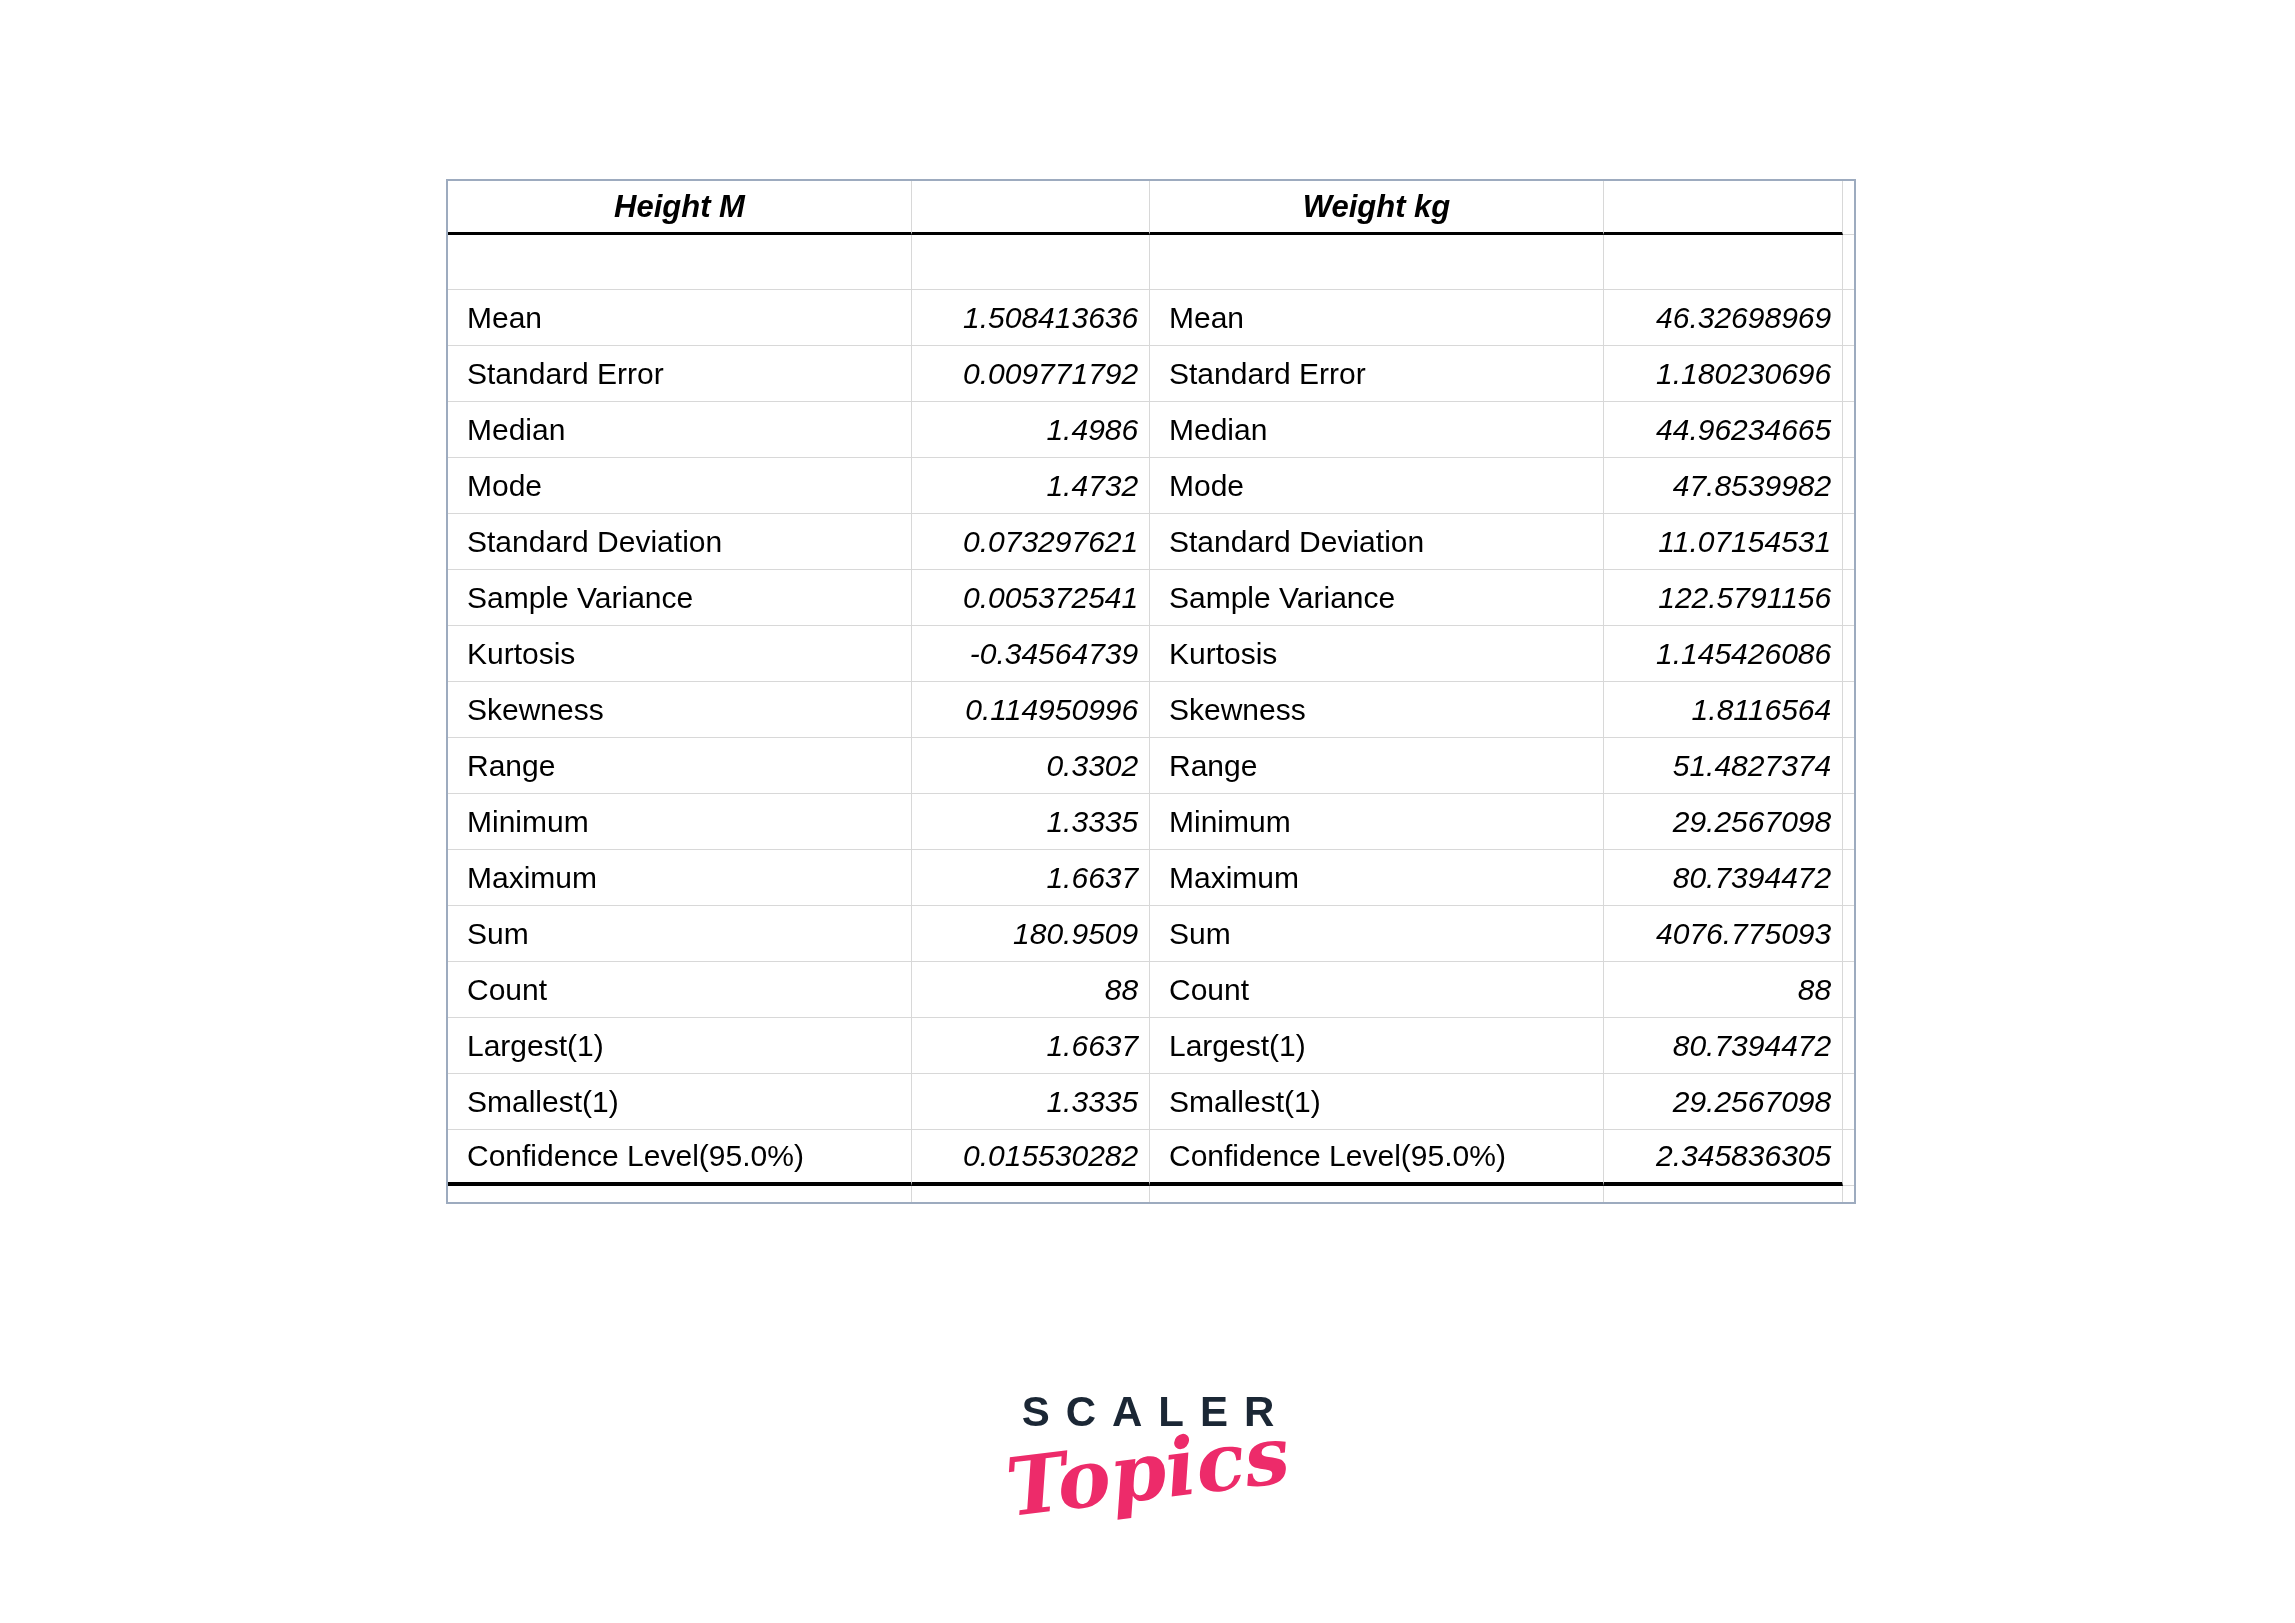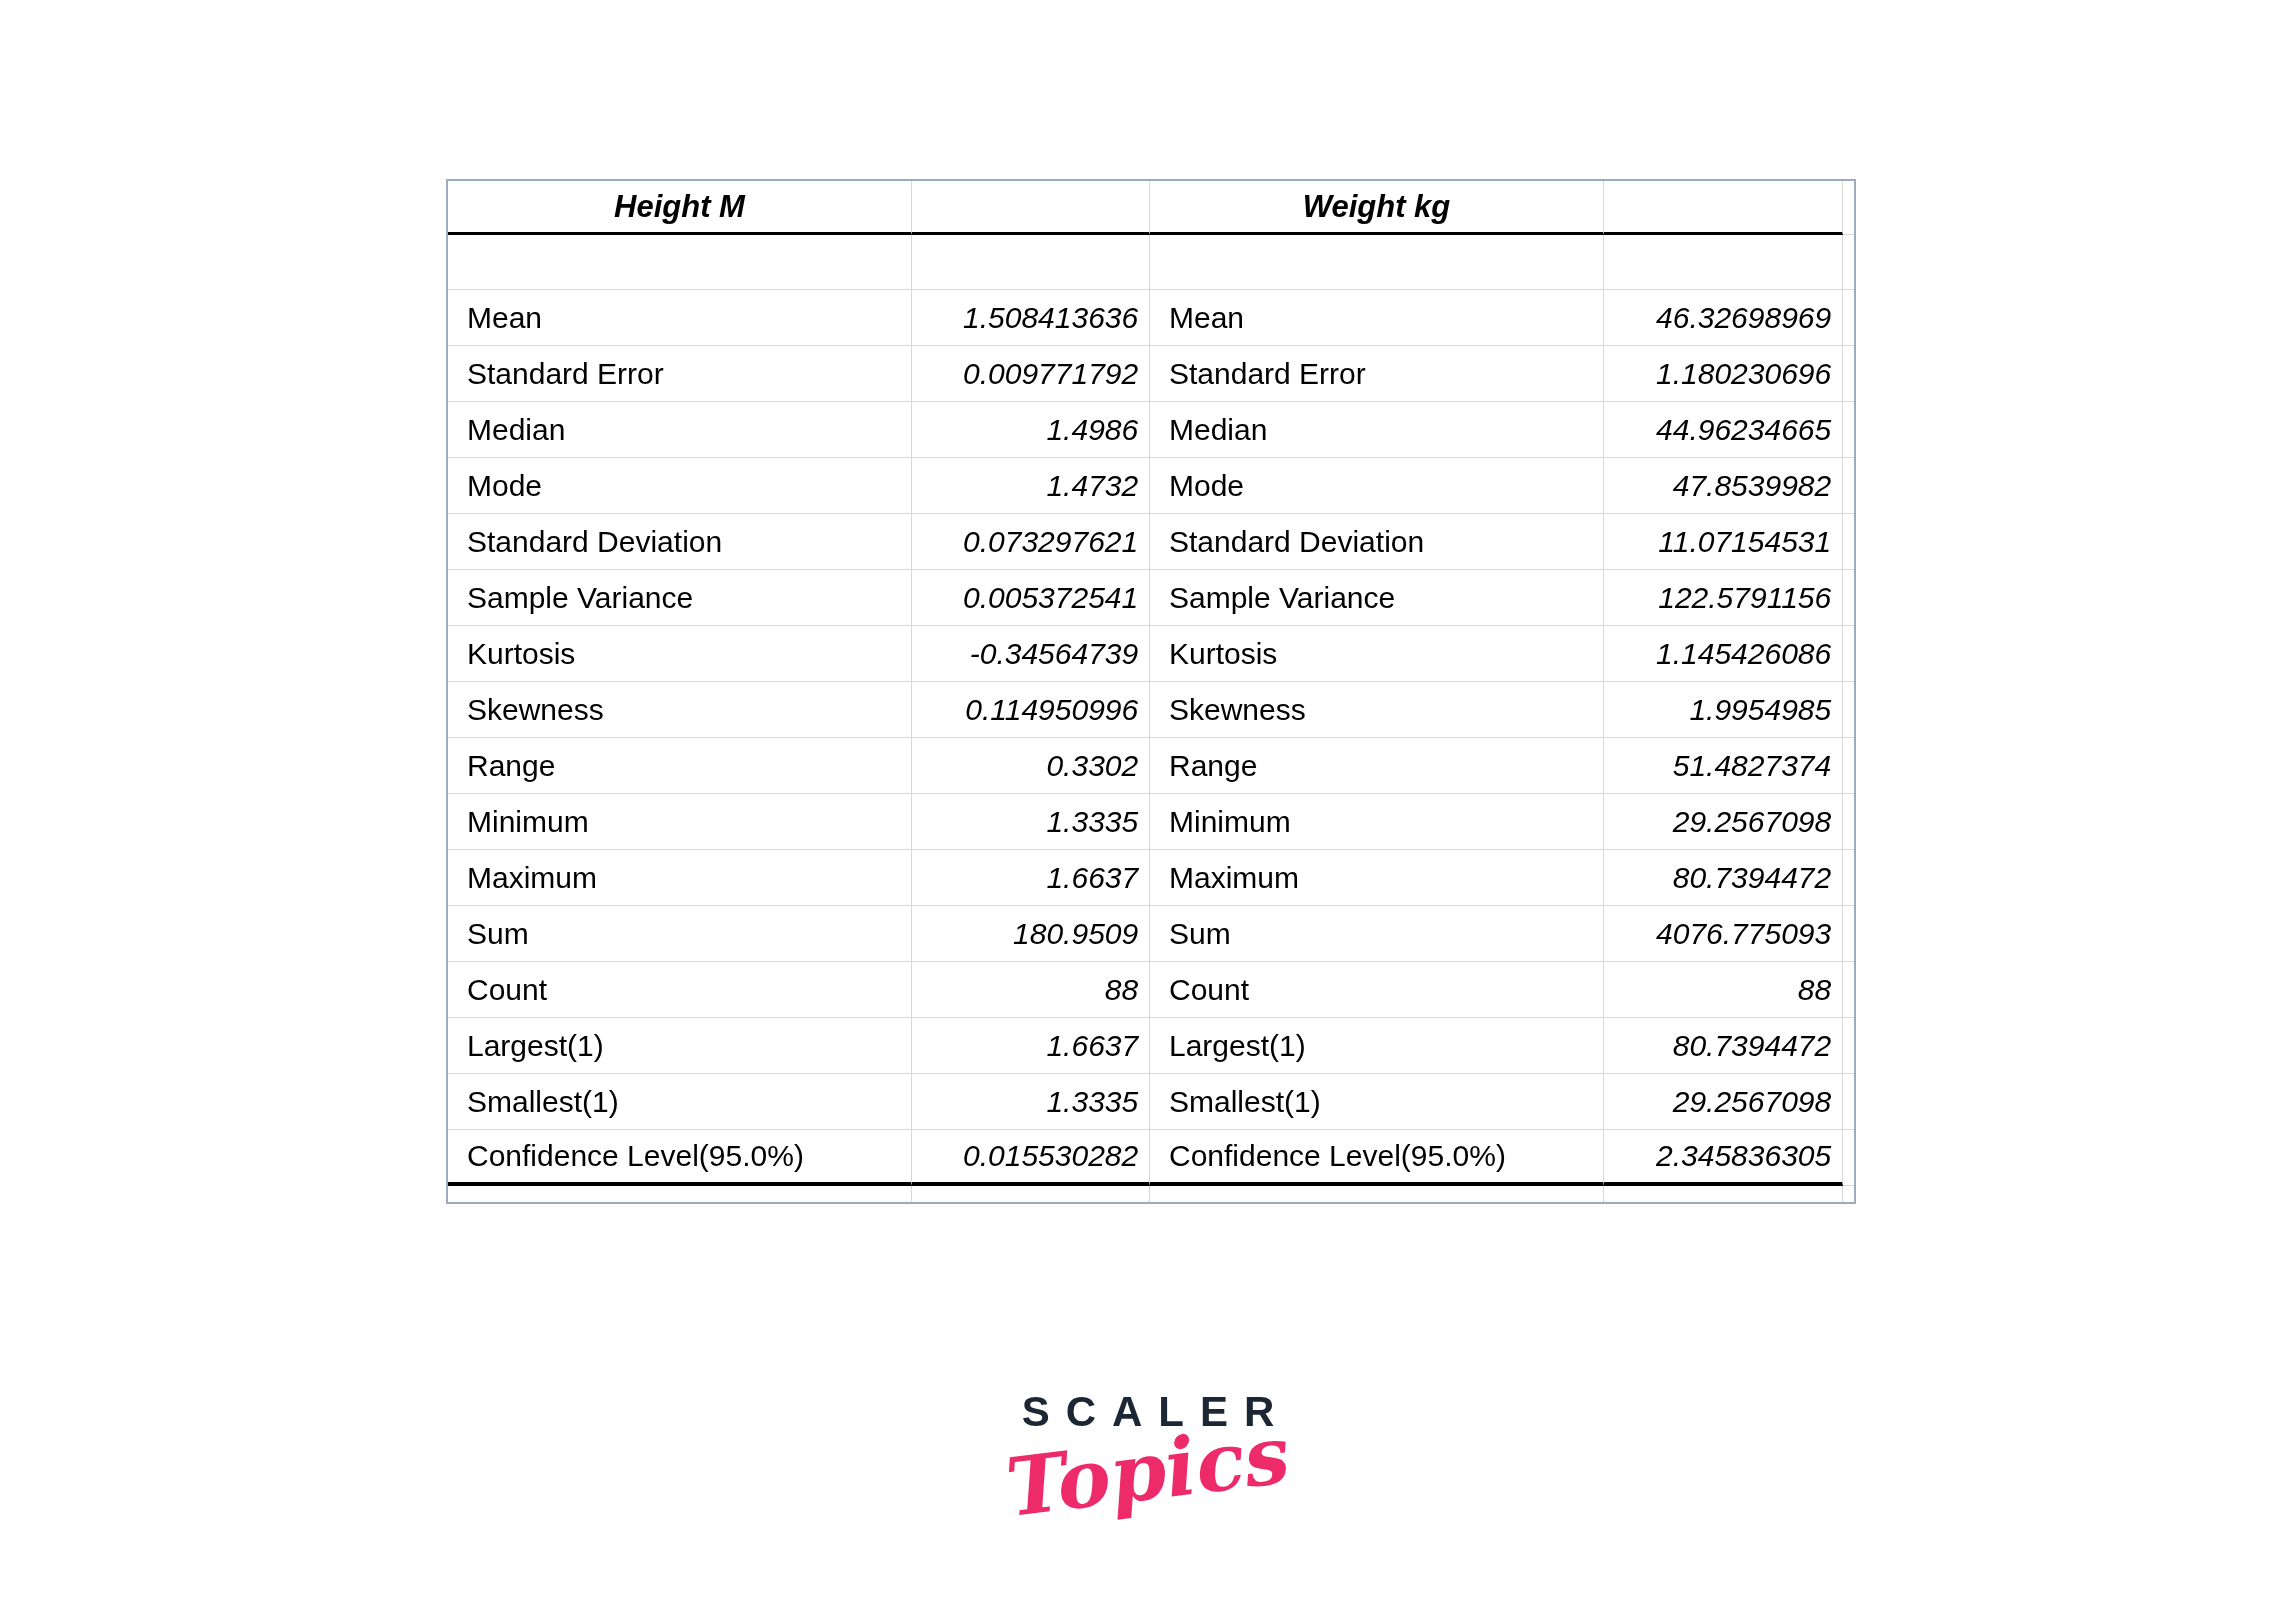--- a/index.html
+++ b/index.html
@@ -122,21 +122,21 @@
       <div class="cell value">122.5791156</div>
       <div class="cell sliver"></div>
       <div class="cell label">Kurtosis</div>
       <div class="cell value">-0.34564739</div>
       <div class="cell label">Kurtosis</div>
       <div class="cell value">1.145426086</div>
       <div class="cell sliver"></div>
       <div class="cell label">Skewness</div>
       <div class="cell value">0.114950996</div>
       <div class="cell label">Skewness</div>
-      <div class="cell value">1.9954985</div>
+      <div class="cell value">1.8116564</div>
       <div class="cell sliver"></div>
       <div class="cell label">Range</div>
       <div class="cell value">0.3302</div>
       <div class="cell label">Range</div>
       <div class="cell value">51.4827374</div>
       <div class="cell sliver"></div>
       <div class="cell label">Minimum</div>
       <div class="cell value">1.3335</div>
       <div class="cell label">Minimum</div>
       <div class="cell value">29.2567098</div>

